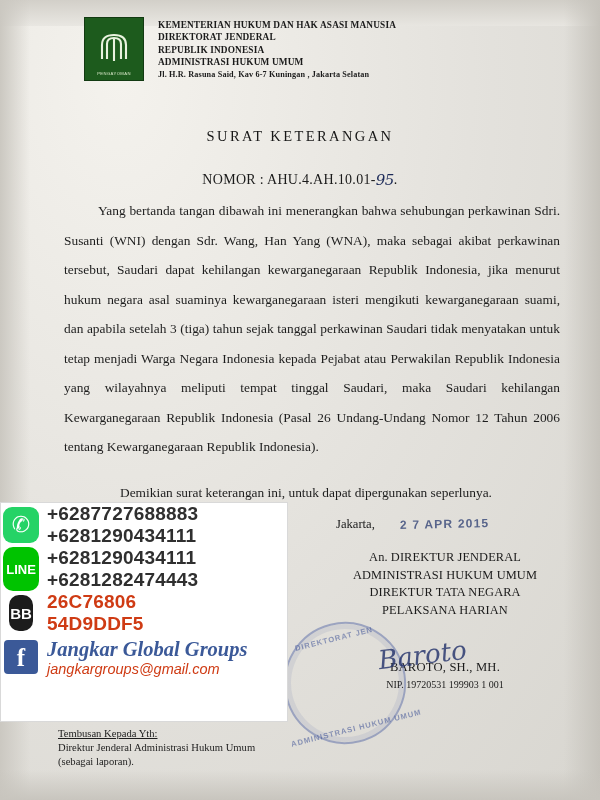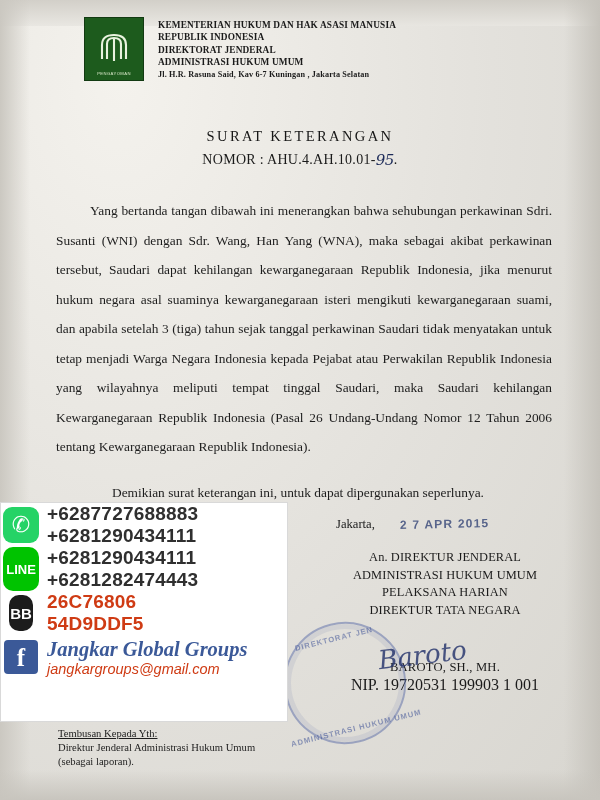--- a/index.html
+++ b/index.html
@@ -97,39 +97,39 @@
     width: 100%;
     text-align: center;
   }
   .doc-title {
     font-size: 14.5px;
     font-weight: normal;
     letter-spacing: 2.4px;
     color: #171717;
   }
   .doc-number {
-    margin-top: 5px;
+    margin-top: 25px;
     font-size: 14px;
     color: #1a1a1a;
     letter-spacing: .3px;
   }
   .handwrite {
     font-family: "DejaVu Serif", serif;
     font-style: italic;
     font-size: 15px;
     color: #1c2a58;
     letter-spacing: -.5px;
     position: relative;
     top: 1px;
   }
 
   
   .body-text {
     position: absolute;
-    left: 56px;
+    left: 64px;
     top: 196px;
     width: 496px;
     font-size: 13.4px;
     line-height: 29.5px;
     color: #1d1d1d;
     text-align: justify;
     text-justify: inter-word;
   }
   .body-text p { margin: 0; }
   .body-text p.indent { text-indent: 34px; }
@@ -163,21 +163,21 @@
     font-size: 12.4px;
     line-height: 17.5px;
     letter-spacing: .1px;
   }
   .signer-name {
     margin-top: 40px;
     font-size: 12.6px;
     letter-spacing: .2px;
   }
   .signer-nip {
-    font-size: 16px;
+    font-size: 10px;
   }
   
   .round-stamp {
     position: absolute;
     left: 284px;
     top: 622px;
     width: 118px;
     height: 118px;
     border-radius: 50%;
     border: 2px solid rgba(70,90,160,.45);
@@ -310,22 +310,22 @@
         <g fill="none" stroke="#e9f3df" stroke-width="2.1">
           <path d="M20 36 V14"></path>
           <path d="M8 34 V20 Q8 10 20 10 Q32 10 32 20 V34"></path>
           <path d="M13 34 V19 Q13 13 20 13 Q27 13 27 19 V34"></path>
         </g>
       </svg>
       <div class="cap">PENGAYOMAN</div>
     </div>
     <div class="ministry">
       <div>KEMENTERIAN HUKUM DAN HAK ASASI MANUSIA</div>
+      <div>DIREKTORAT JENDERAL</div>
       <div>REPUBLIK INDONESIA</div>
-      <div>DIREKTORAT JENDERAL</div>
       <div>ADMINISTRASI HUKUM UMUM</div>
       <div class="addr">Jl. H.R. Rasuna Said, Kav 6-7 Kuningan , Jakarta Selatan</div>
     </div>
   </div>
 
   <div class="title-block">
     <div class="doc-title">SURAT  KETERANGAN</div>
     <div class="doc-number">
       <span>NOMOR : AHU.4.AH.10.01-</span><span class="handwrite">95</span><span>.</span>
     </div>
@@ -337,22 +337,22 @@
   </div>
 
   <div class="sign-block">
     <div class="city">
       <span>Jakarta,</span>
       <span class="date-stamp">2 7  APR  2015</span>
     </div>
     <div class="sign-lines">
       <div>An. DIREKTUR JENDERAL</div>
       <div>ADMINISTRASI HUKUM UMUM</div>
+      <div>DIREKTUR TATA NEGARA</div>
       <div>PELAKSANA HARIAN</div>
-      <div>DIREKTUR TATA NEGARA</div>
     </div>
     <div class="signer-name">BAROTO, SH., MH.</div>
     <div class="signer-nip">NIP. 19720531 199903 1 001</div>
   </div>
 
   <div class="round-stamp">
     <span class="rs-top">DIREKTORAT JEN</span>
     <span class="rs-bottom">ADMINISTRASI HUKUM UMUM</span>
   </div>
   <div class="signature-scribble">Baroto</div>

